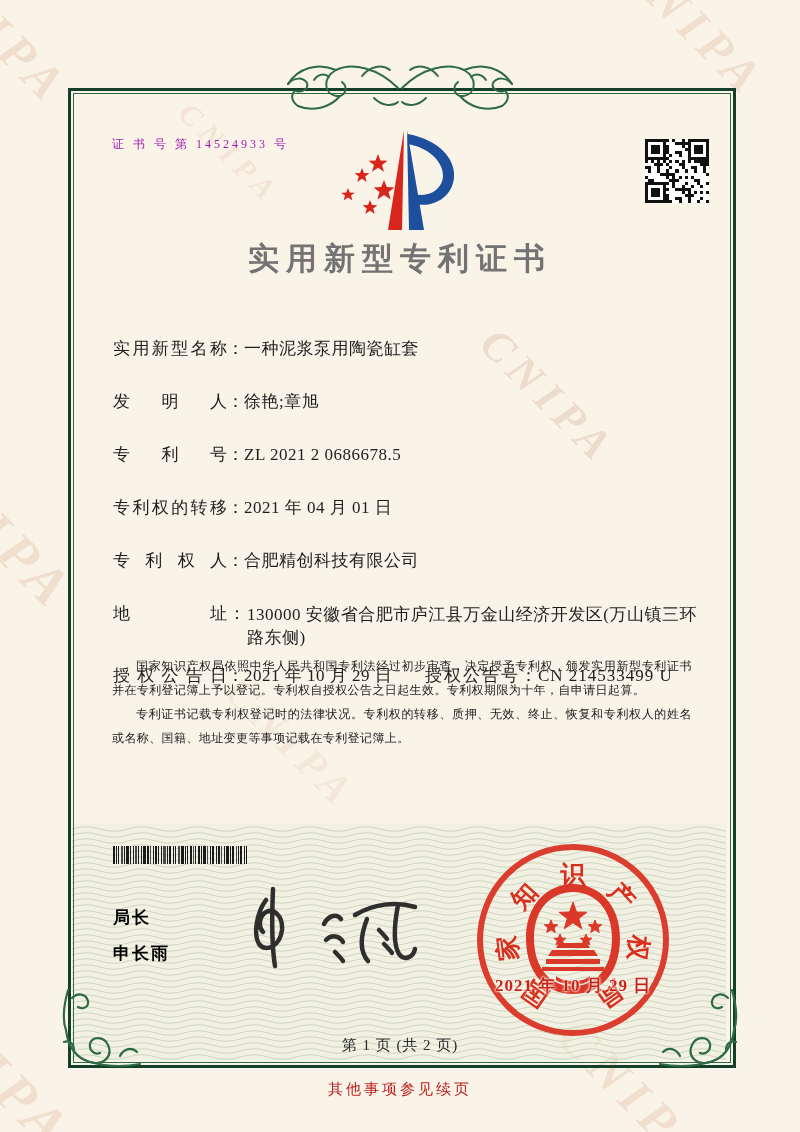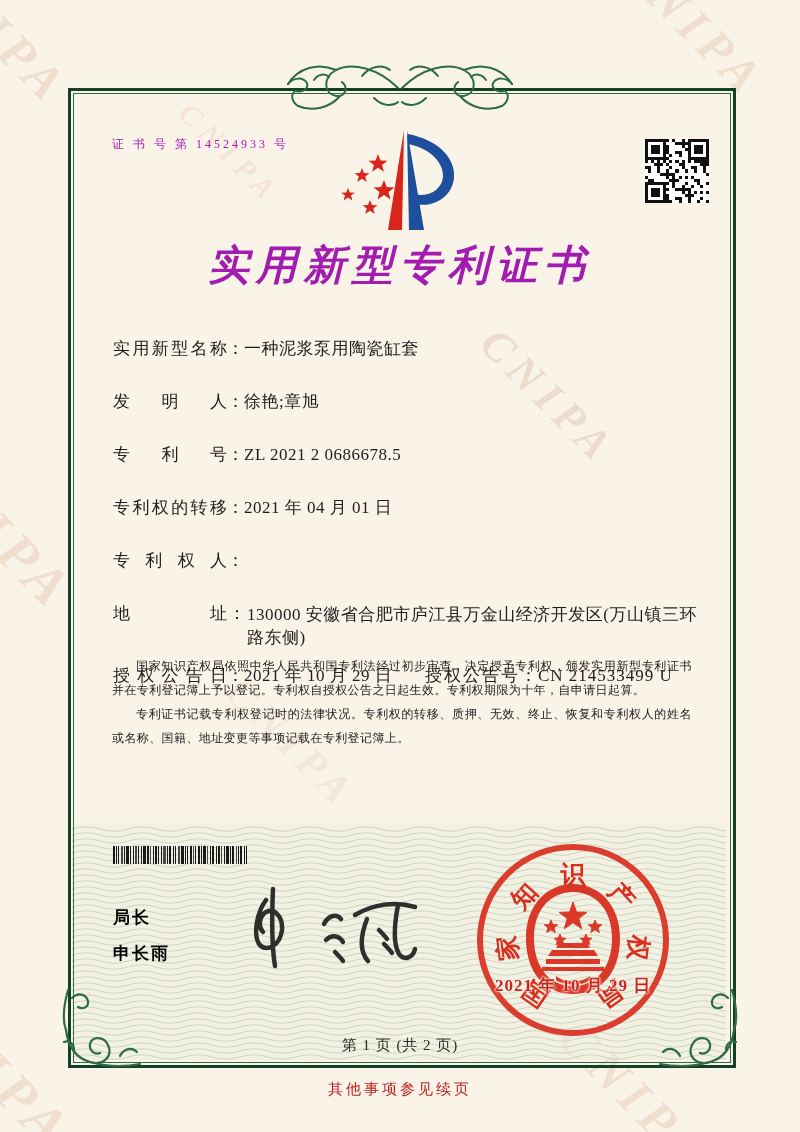--- a/index.html
+++ b/index.html
@@ -29,21 +29,21 @@
   .flourish.br{left:656px;top:984px;transform:scaleX(-1);}
 
   .content{position:absolute;left:0;top:0;width:800px;height:1132px;z-index:5;}
 
   .cert-no{position:absolute;left:112px;top:136px;font-size:12px;letter-spacing:3px;color:#a21caf;}
 
   .logo{position:absolute;left:332px;top:126px;width:150px;height:112px;}
   .qr{position:absolute;left:645px;top:139px;width:64px;height:64px;}
 
   .title{position:absolute;left:0;top:238px;width:800px;text-align:center;
-         font-size:41px;font-weight:bold;letter-spacing:7px;color:#a21caf;font-style:italic;}
+         font-size:31px;font-weight:bold;letter-spacing:7px;color:#737373;}
 
   .fields{position:absolute;left:113px;top:338px;width:586px;font-size:17px;color:#1e1e1e;}
   .frow{position:relative;margin-bottom:31px;display:flex;align-items:flex-start;line-height:22px;}
   .frow .lbl{display:inline-block;width:114px;text-align:justify;text-align-last:justify;
              flex:0 0 114px;}
   .frow .colon{flex:0 0 14px;}
   .frow .val{display:inline-block;max-width:452px;letter-spacing:0.5px;}
   .frow.addr{margin-bottom:16px;justify-content:space-between;}
   .frow.addr .val{line-height:23px;}
   .grant-row{position:relative;height:22px;}
@@ -417,20 +417,21 @@
           <span class="val">ZL 2021 2 0686678.5</span>
       </div>
       <div class="frow">
         <span class="lbl">专利权的转移</span>
           <span class="colon">：</span>
           <span class="val">2021 年 04 月 01 日</span>
       </div>
       <div class="frow">
         <span class="lbl">专利权人</span>
           <span class="colon">：</span>
+          <span class="val">合肥精创科技有限公司</span>
       </div>
       <div class="frow addr">
         <span class="lbl">地址</span>
           <span class="colon">：</span>
           <span class="val">130000 安徽省合肥市庐江县万金山经济开发区(万山镇三环路东侧)</span>
       </div>
       <div class="frow grant-row">
         <span class="lbl">授权公告日</span>
           <span class="colon">：</span>
           <span class="val">2021 年 10 月 29 日</span>

